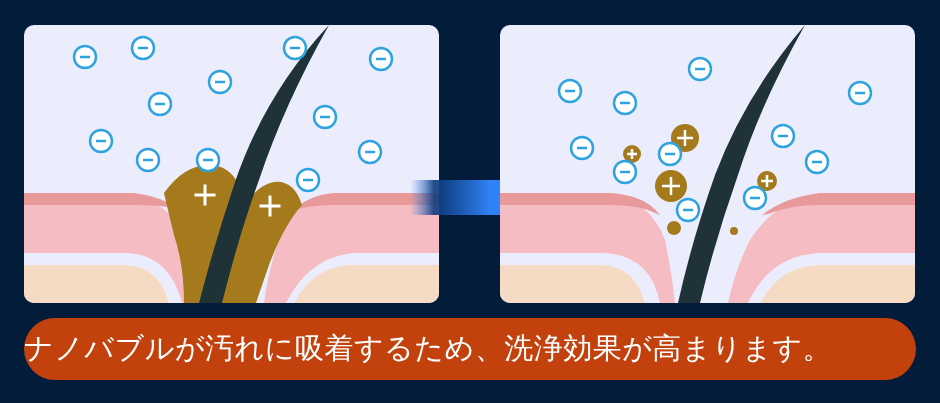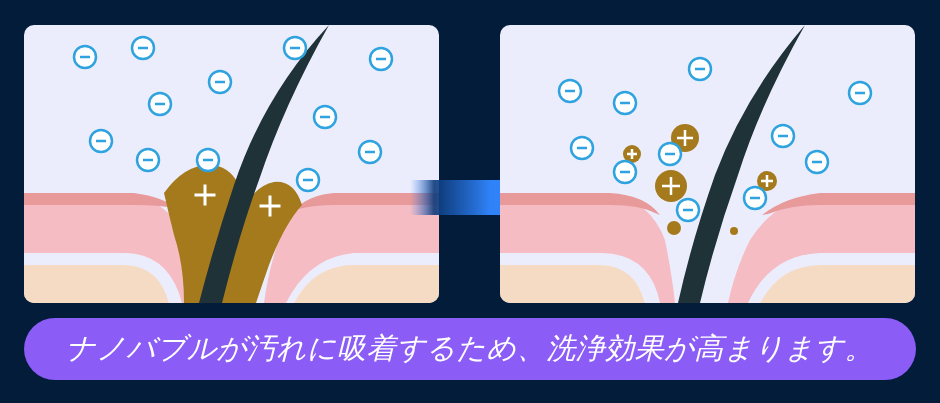--- a/index.html
+++ b/index.html
@@ -22,28 +22,27 @@
   #panel-after { left: 500px; }
   .panel svg { position: absolute; left: 0; top: 0; }
   #arrow {
     position: absolute; left: 410px; top: 150px;
   }
   #caption-banner {
     position: absolute;
     left: 24px; top: 318px;
     width: 892px; height: 62px;
     border-radius: 31px;
-    background: #8b5cf6;
-    display: flex; align-items: center; justify-content: center;
+    background: #c2410c;
+    display: flex; align-items: center; 
     color: #ffffff;
     font-family: "DejaVu Sans", sans-serif;
     font-size: 29px;
     letter-spacing: 0.5px;
     white-space: nowrap;
-    font-style: italic;
   }
 </style>
 </head>
 <body>
 
 <div class="panel" id="panel-before">
   <svg width="415" height="278" viewBox="0 0 415 278">
 
     <path d="M0 240 L100 240 Q135 240 145 278 L0 278 Z" fill="#f6dbc4"></path>
     <path d="M415 240 L330 240 Q290 240 270 278 L415 278 Z" fill="#f6dbc4"></path>

